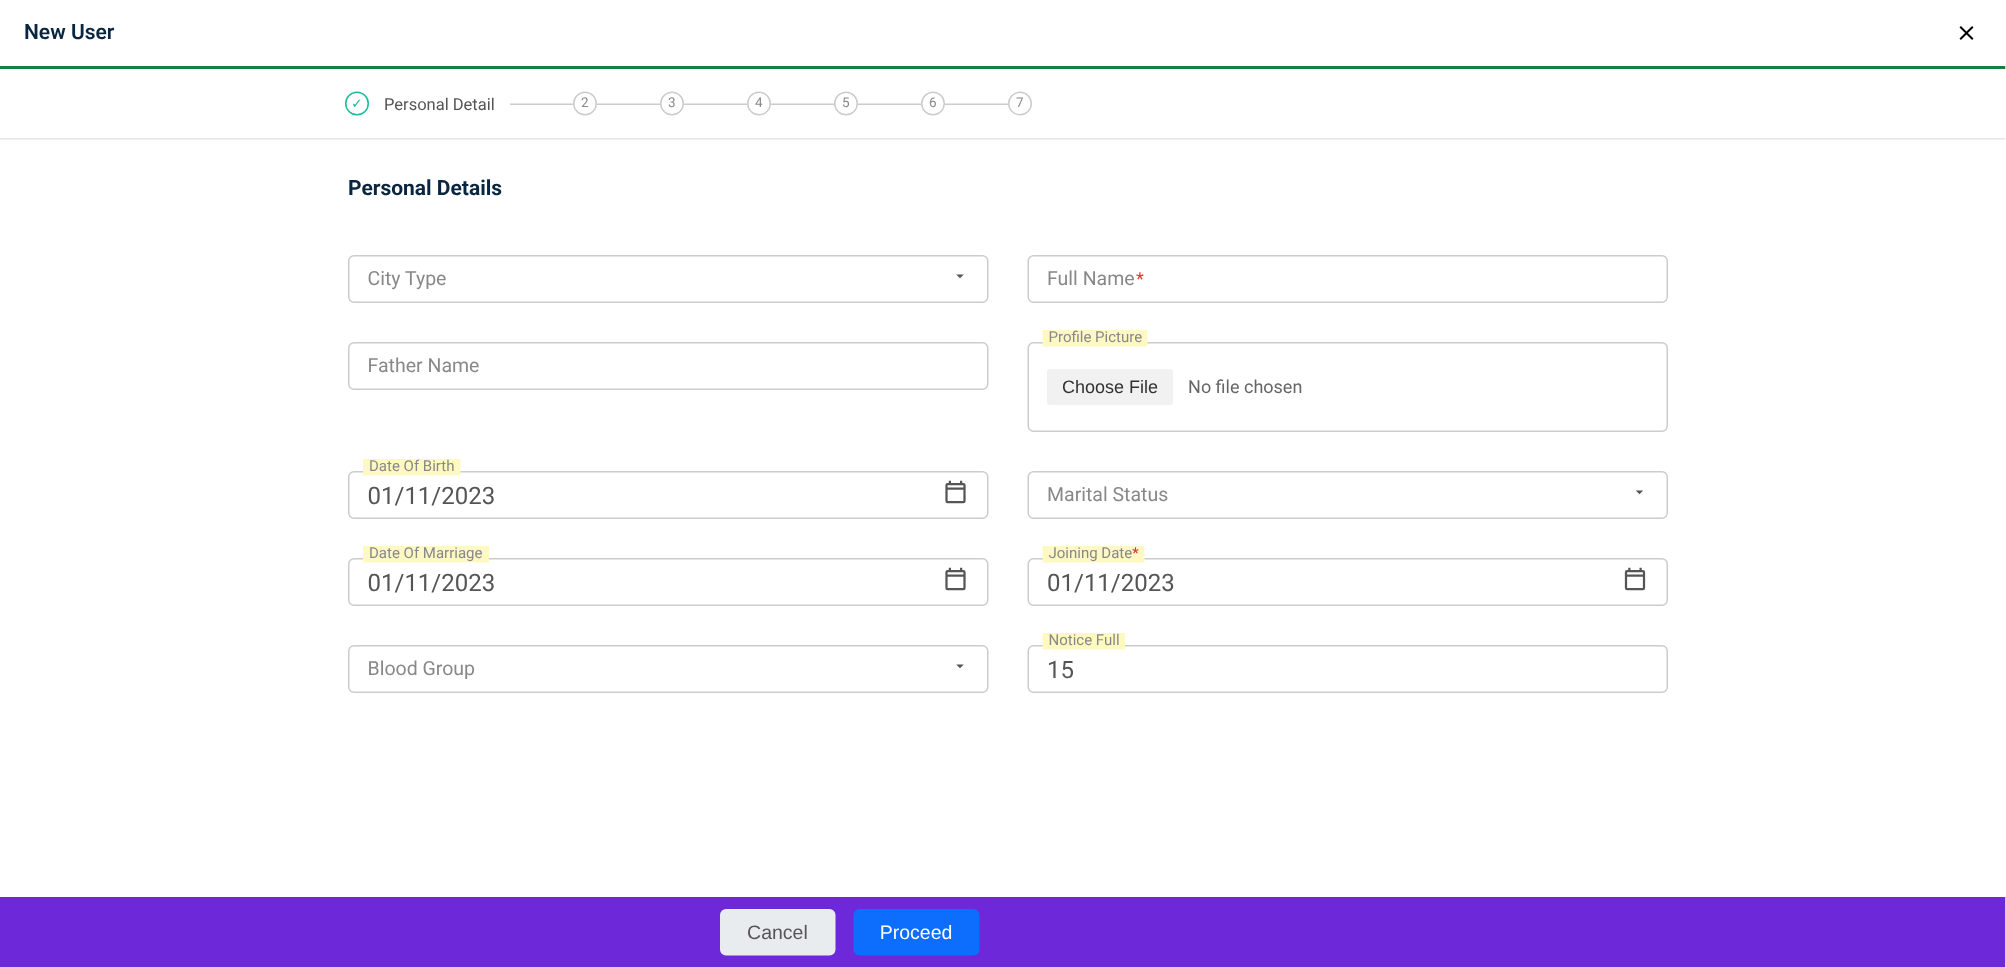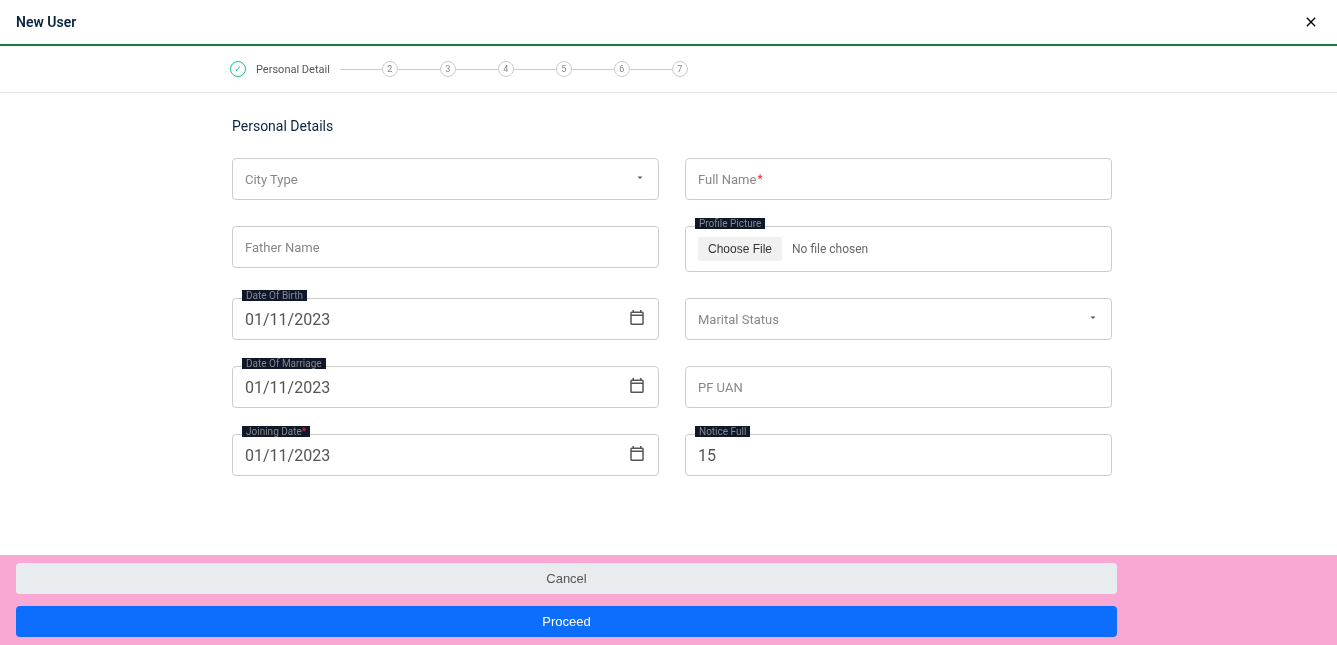--- a/index.html
+++ b/index.html
@@ -82,49 +82,49 @@
       padding: 25px 0 70px 0;
       overflow-y: auto;
       height: calc(645px - 47px - 48px);
     }
     .form-container {
       width: 880px;
       margin-left: 232px;
     }
     .section-title {
       font-size: 14px;
-      font-weight: 400;
+      font-weight: 700;
       color: #0a2540;
-      margin-bottom: 24px;
+      margin-bottom: 36px;
     }
     .form-grid {
       display: grid;
       grid-template-columns: 1fr 1fr;
       column-gap: 26px;
       row-gap: 26px;
     }
     .field-wrap {
       position: relative;
     }
     .floating-label {
       position: absolute;
       top: -8px;
       left: 10px;
-      background: #0f172a;
+      background: #fef9c3;
       padding: 0 4px;
       font-size: 10px;
       color: #888;
       z-index: 2;
     }
     .floating-label .req {
       color: #d33;
     }
     .input-box {
       width: 100%;
-      height: 42px;
+      height: 32px;
       border: 1px solid #ccc;
       border-radius: 4px;
       padding: 0 12px;
       font-size: 13px;
       color: #333;
       display: flex;
       align-items: center;
       position: relative;
       background: #fff;
     }
@@ -180,34 +180,33 @@
       font-size: 12px;
       color: #333;
       cursor: pointer;
       border-radius: 2px;
     }
     .file-status {
       font-size: 12px;
       color: #666;
     }
     .file-box {
-      height: 46px;
+      height: 60px;
     }
 
     .footer {
       position: absolute;
       bottom: 0;
       right: 0;
       left: 0;
       display: flex;
       justify-content: center;
       padding: 8px 220px 8px 16px;
       gap: 12px;
-      background: #f9a8d4;
-      flex-direction: column;
+      background: #6d28d9;
     }
     .btn {
       padding: 8px 18px;
       font-size: 13px;
       border-radius: 4px;
       border: none;
       cursor: pointer;
     }
     .btn-cancel {
       background: #e9ecef;
@@ -324,36 +323,39 @@
         <div class="floating-label">Date Of Marriage</div>
         <div class="input-box">
           <span class="value-text">01/11/2023</span>
           <span class="calendar-icon"><svg viewBox="0 0 24 24">
                 <path d="M19 4h-1V2h-2v2H8V2H6v2H5a2 2 0 0 0-2 2v14a2 2 0 0 0 2 2h14a2 2 0 0 0 2-2V6a2 2 0 0 0-2-2zm0 16H5V10h14v10zm0-12H5V6h14v2z"></path>
               </svg></span>
         </div>
       </div>
 
 
-      <div class="field-wrap">
-        <div class="input-box">
-          <span class="placeholder-text">PF UAN</span>
-        </div>
-      </div>
 
       <div class="field-wrap">
         <div class="floating-label"><span>Joining Date</span><span class="req">*</span></div>
         <div class="input-box">
           <span class="value-text">01/11/2023</span>
           <span class="calendar-icon"><svg viewBox="0 0 24 24">
                 <path d="M19 4h-1V2h-2v2H8V2H6v2H5a2 2 0 0 0-2 2v14a2 2 0 0 0 2 2h14a2 2 0 0 0 2-2V6a2 2 0 0 0-2-2zm0 16H5V10h14v10zm0-12H5V6h14v2z"></path>
               </svg></span>
         </div>
       </div>
 
+      <div class="field-wrap">
+        <div class="input-box select">
+          <span class="placeholder-text">Blood Group</span>
+          <span class="chevron"><svg viewBox="0 0 24 24">
+                <path d="M7 10l5 5 5-5z"></path>
+              </svg></span>
+        </div>
+      </div>
 
       <div class="field-wrap">
         <div class="floating-label">Notice Full</div>
         <div class="input-box">
           <span class="value-text">15</span>
         </div>
       </div>
 
     </div>
   </div>

